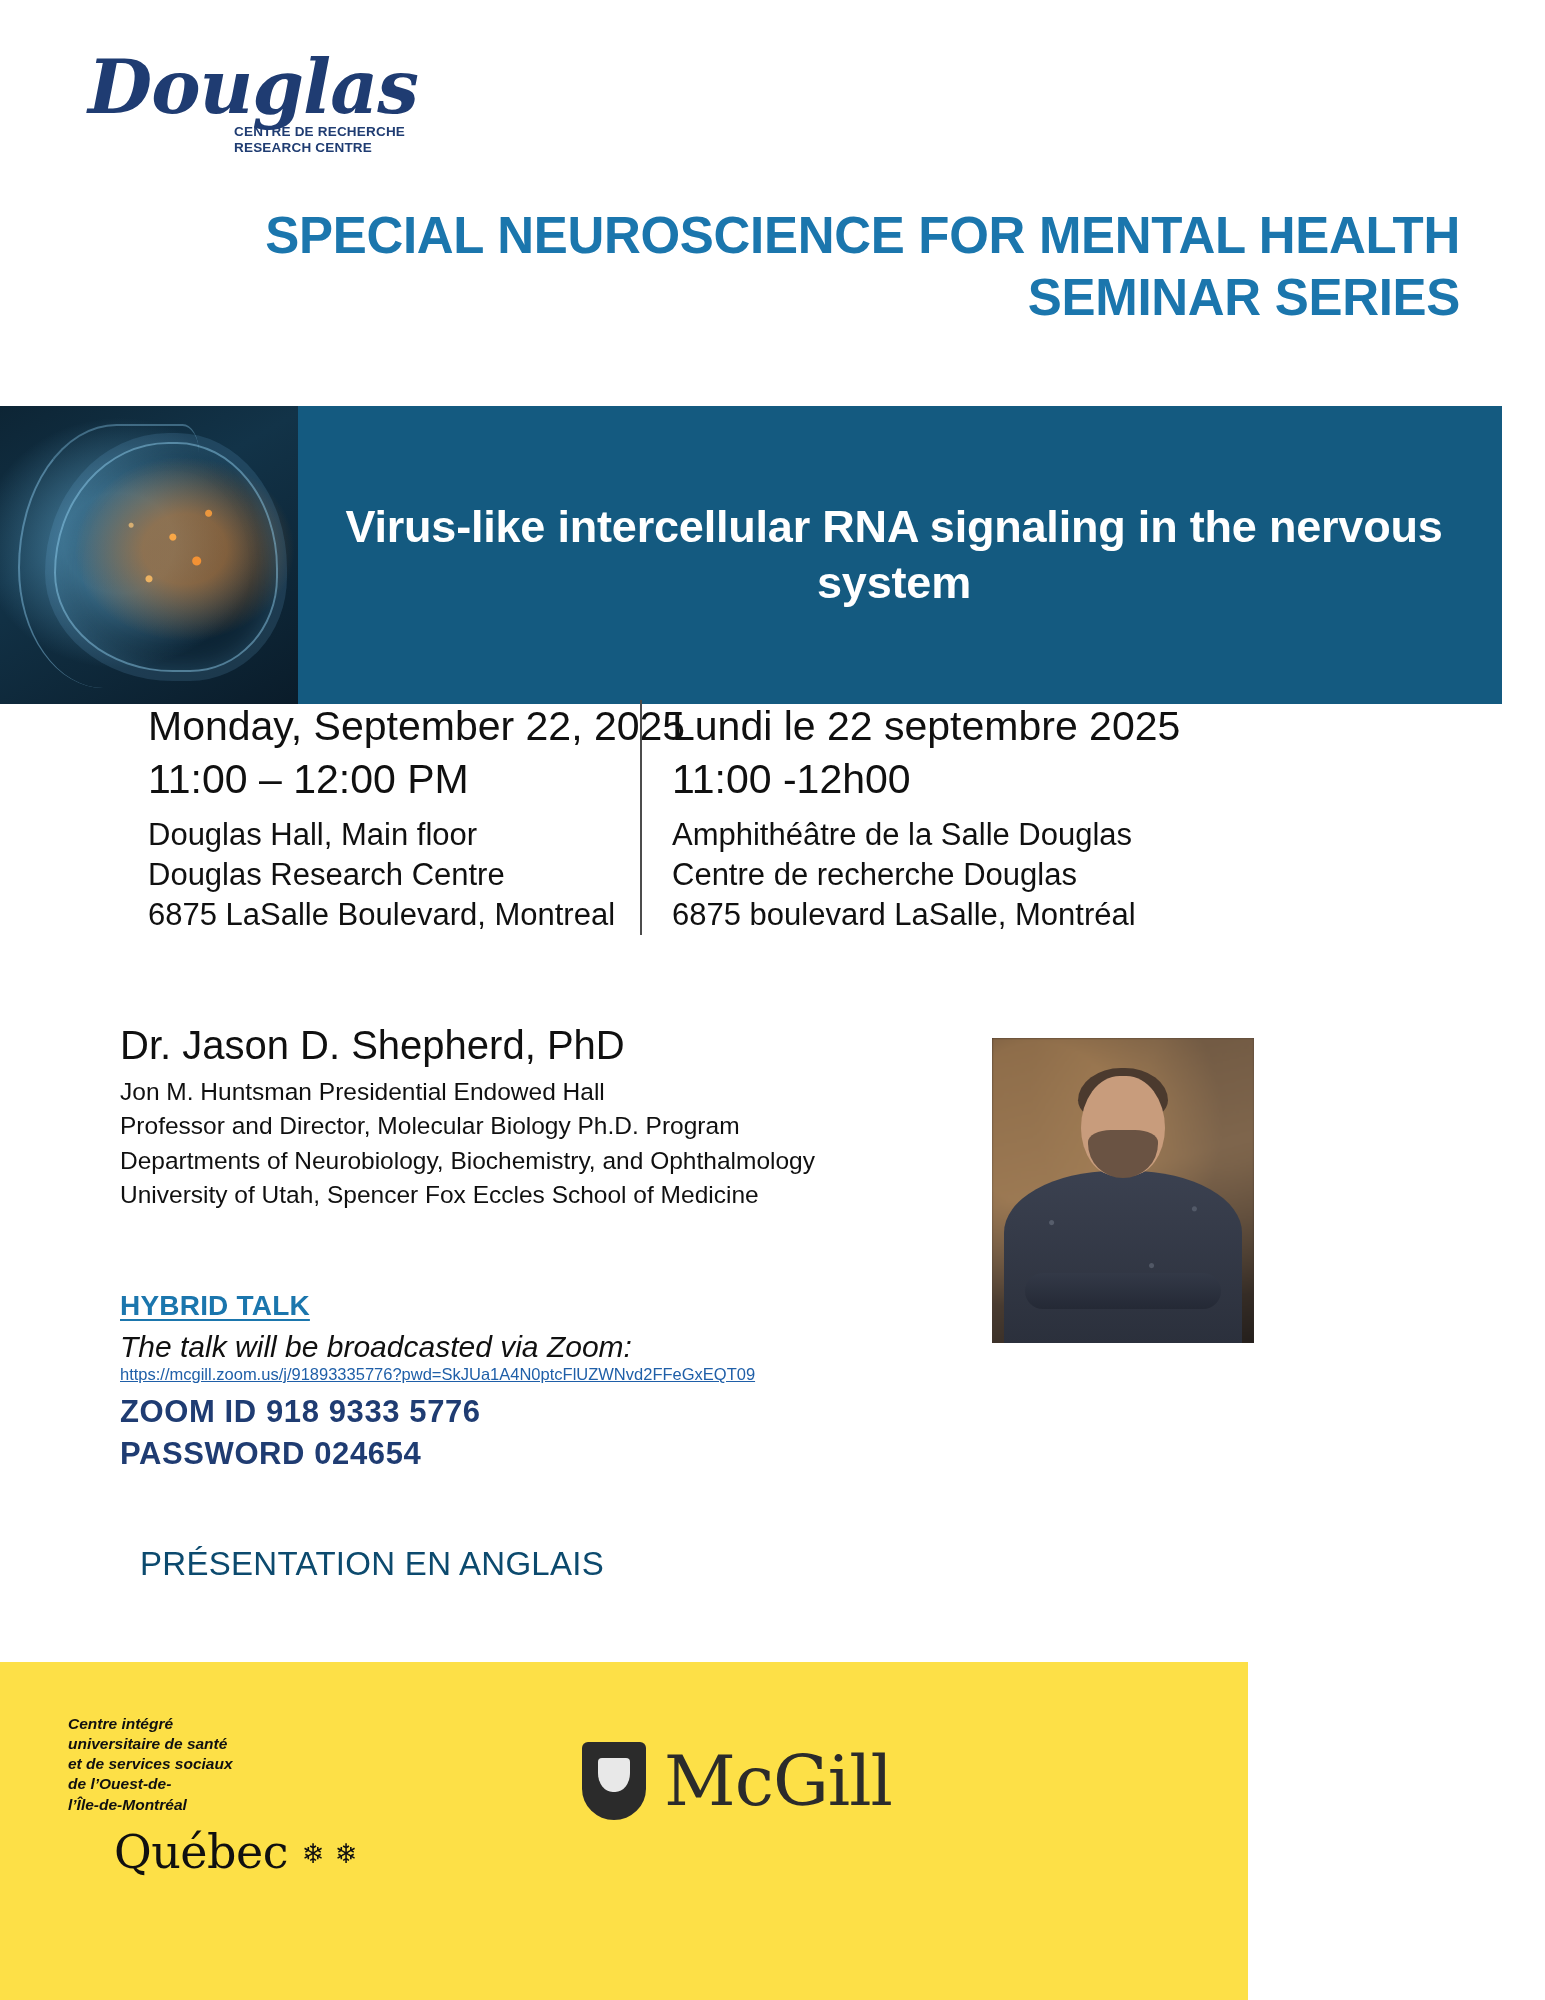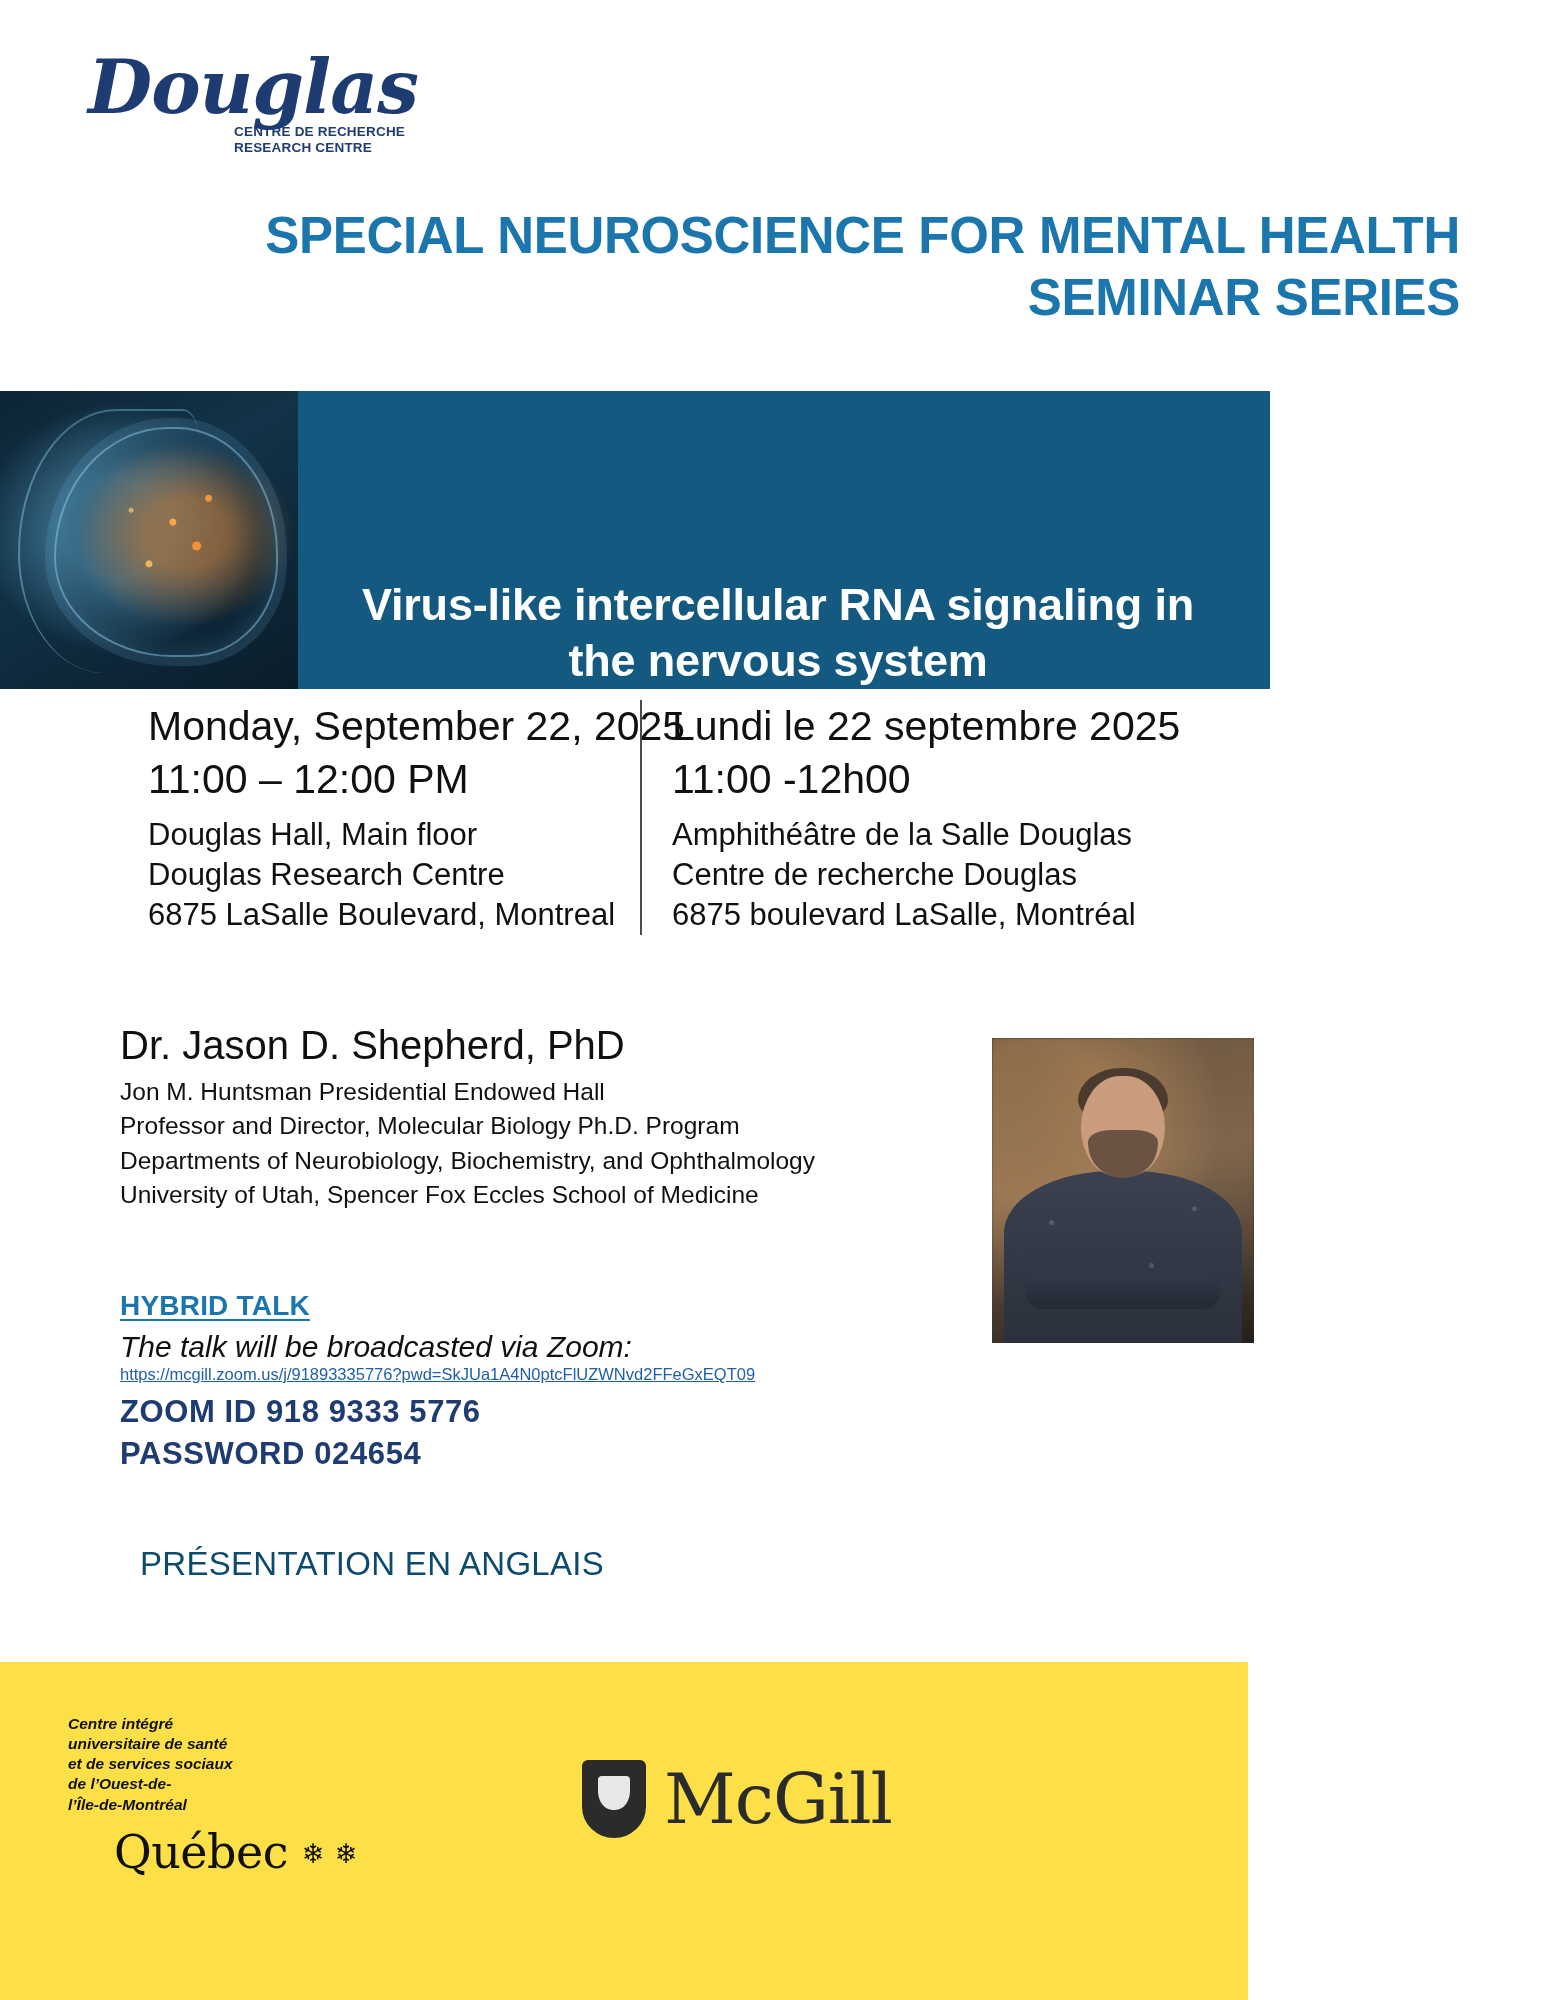--- a/index.html
+++ b/index.html
@@ -55,26 +55,26 @@
     font-weight: 700;
     font-size: 51px;
     line-height: 1.22;
     letter-spacing: -0.3px;
   }
 
   
   .banner {
     position: absolute;
     left: 0;
-    top: 391px;
-    width: 1270px;
+    top: 406px;
+    width: 1502px;
     height: 298px;
     background: #145A80;
     display: flex;
-    align-items: flex-end;
+    align-items: center;
   }
   .banner-art {
     width: 298px;
     height: 298px;
     flex: 0 0 298px;
     position: relative;
     overflow: hidden;
     background:
       radial-gradient(circle at 58% 44%, rgba(255,170,70,0.95) 0 3px, rgba(0,0,0,0) 4px),
       radial-gradient(circle at 66% 52%, rgba(255,150,50,0.9) 0 4px, rgba(0,0,0,0) 5px),
@@ -304,21 +304,21 @@
     width: 26px; height: 26px;
     position: relative;
     color: #101010;
     font-size: 27px;
     line-height: 26px;
     text-align: center;
   }
   .mcgill-block {
     position: absolute;
     left: 582px;
-    top: 96px;
+    top: 78px;
     display: flex;
     align-items: center;
     gap: 18px;
   }
   .mcgill-shield {
     width: 64px; height: 78px;
     background: #2b2b2b;
     border-radius: 6px 6px 50% 50% / 6px 6px 40% 40%;
     position: relative;
   }

